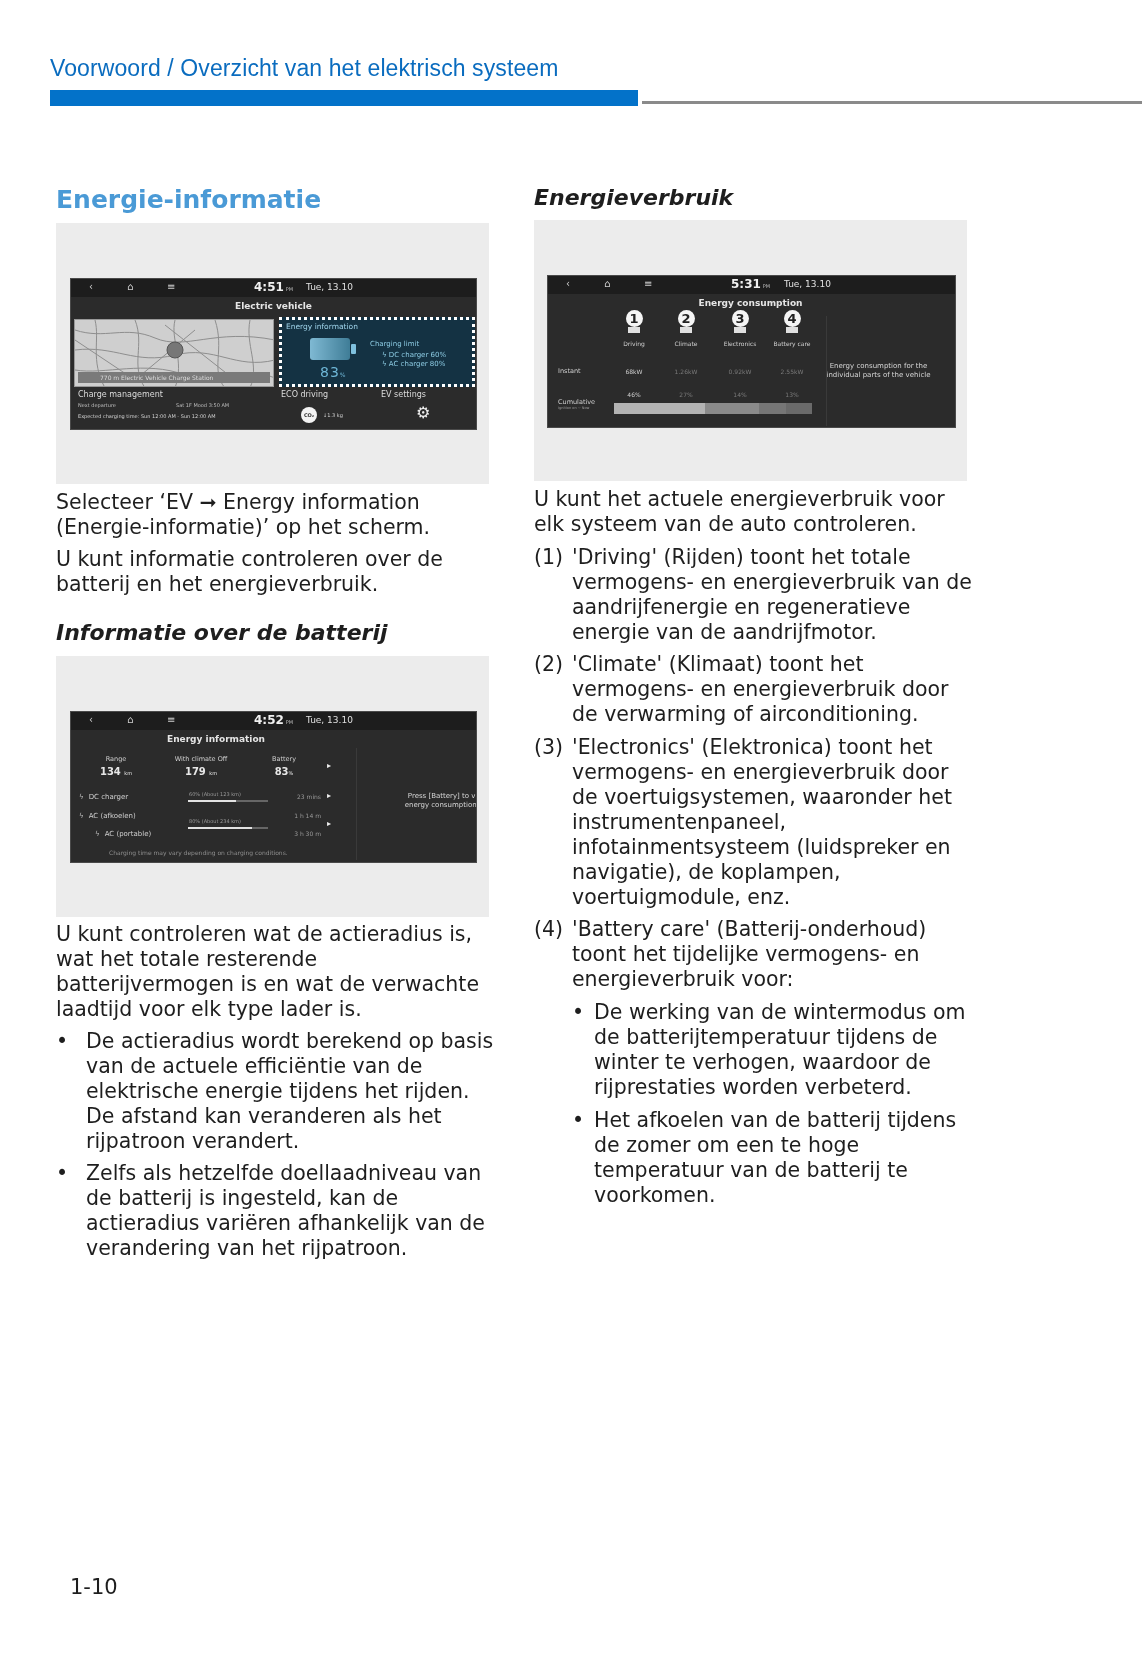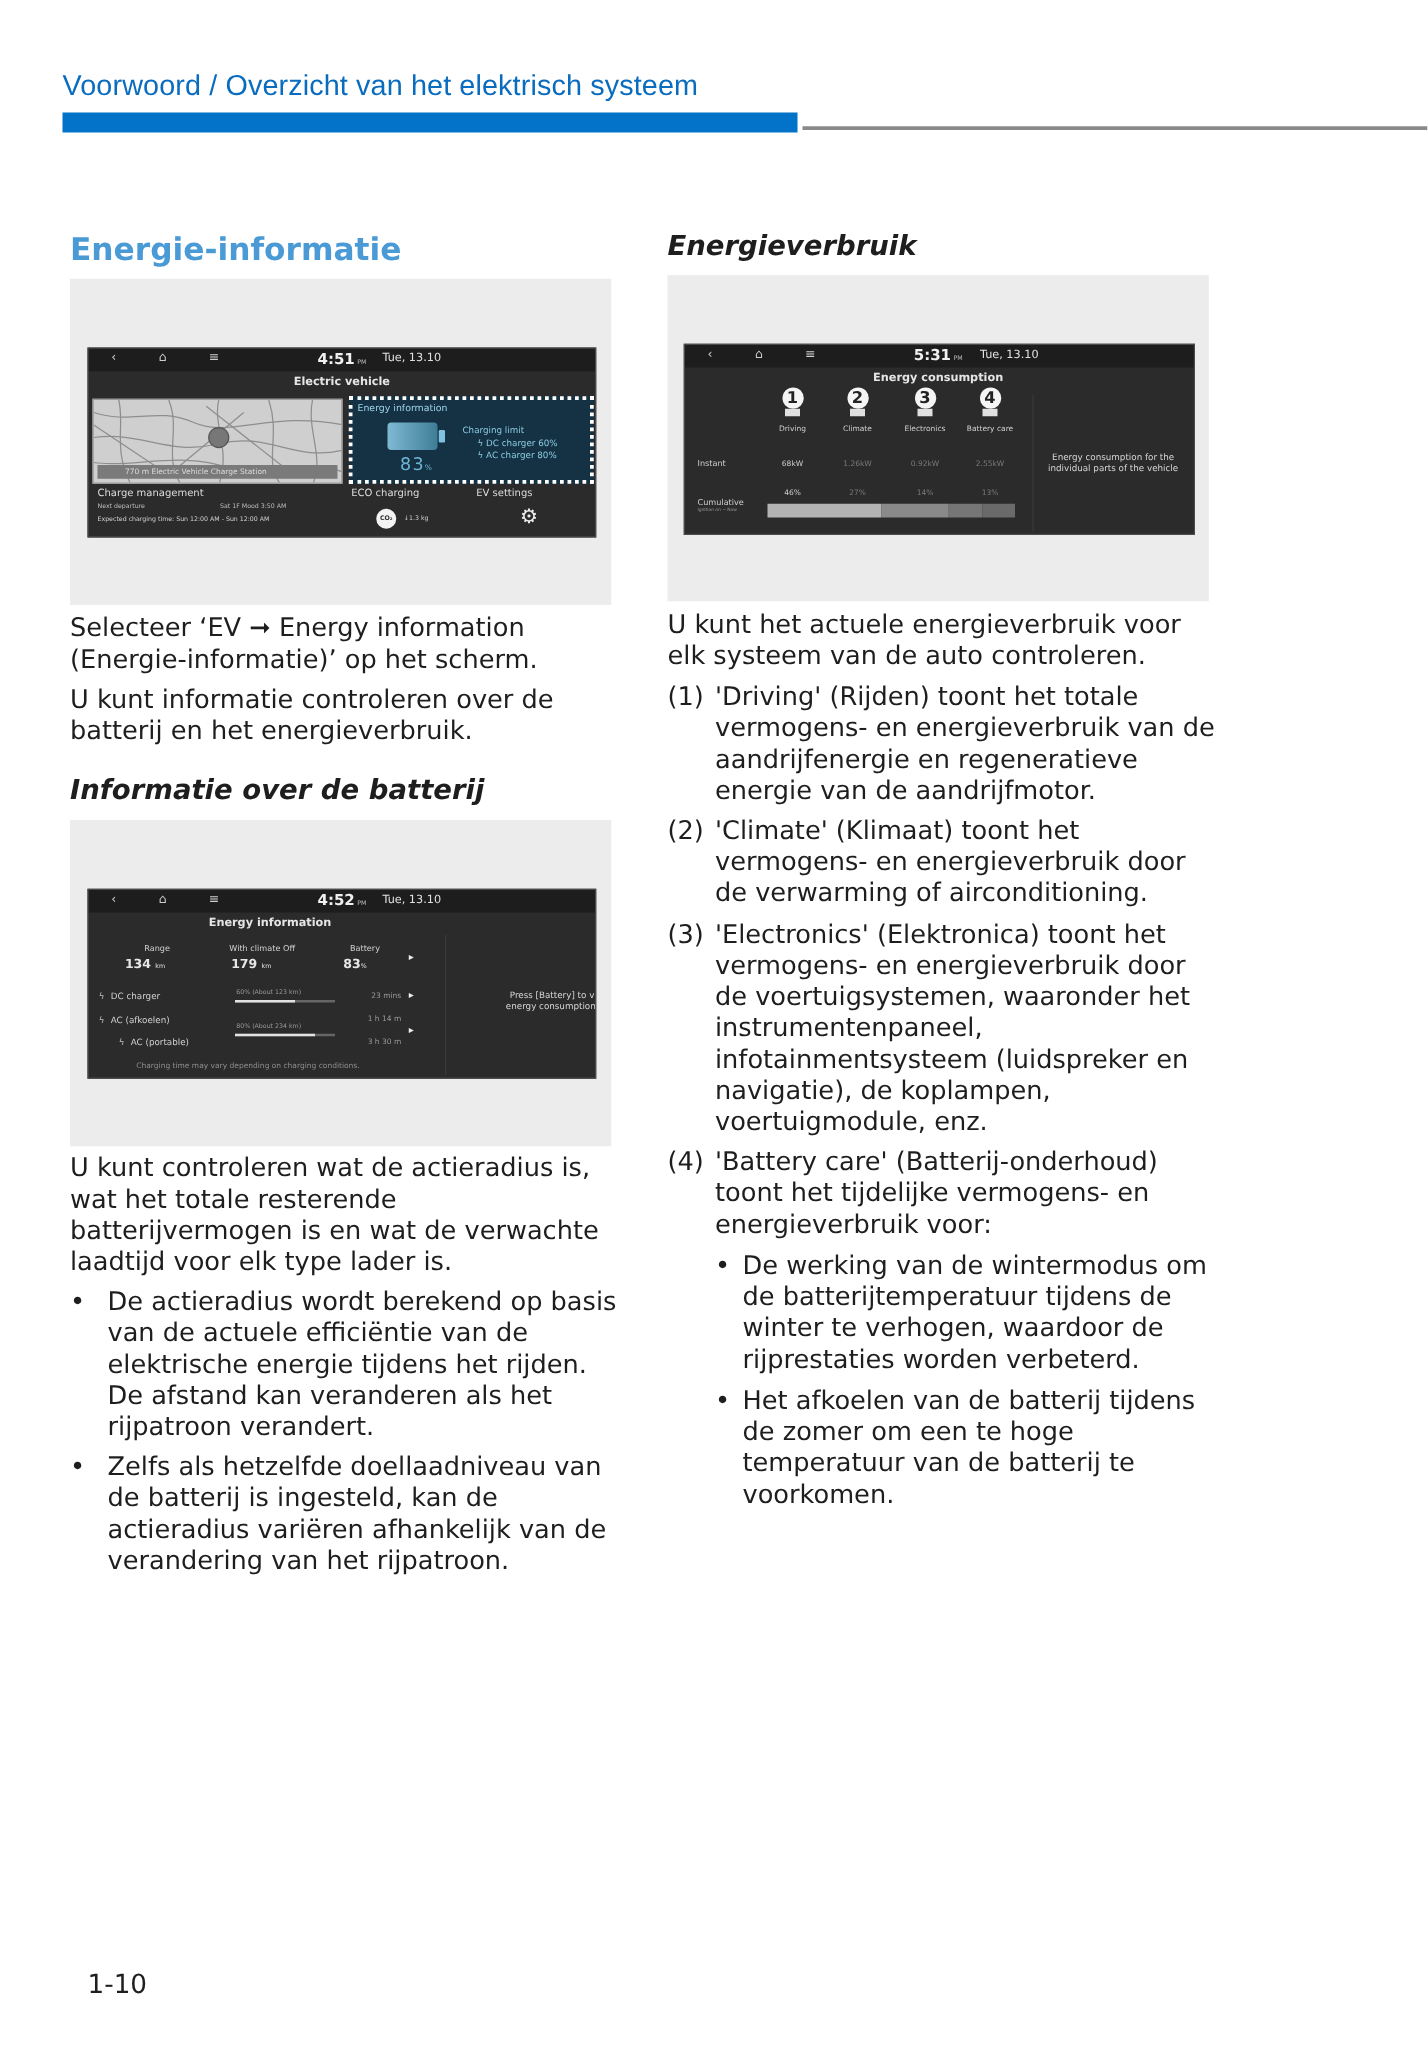--- a/index.html
+++ b/index.html
@@ -48,21 +48,21 @@
   .cons-icon .base { display: block; width: 12px; height: 6px; margin: 0 auto; background: #e0e0e0; }
   .cons-label { position: absolute; font-size: 6px; color: #cfcfcf; width: 60px; text-align: center; }
   .row-label { position: absolute; font-size: 6.5px; color: #cfcfcf; }
   .row-label small { display: block; font-size: 3.5px; color: #9a9a9a; }
   .val { position: absolute; font-size: 6px; width: 50px; text-align: center; }
   .cum-bar { position: absolute; height: 11px; }
   .side-note { position: absolute; font-size: 7px; color: #d6d6d6; text-align: center; line-height: 9px; }
   .divider-v { position: absolute; width: 1px; background: #3a3a3a; }
 
   
-  .s3-label { position: absolute; font-size: 6.5px; color: #cfcfcf; text-align: right; }
+  .s3-label { position: absolute; font-size: 6.5px; color: #cfcfcf; text-align: center; }
   .s3-val { position: absolute; font-size: 10px; color: #e7e7e7; text-align: center; font-weight: bold; }
   .s3-val small { font-size: 5px; font-weight: normal; }
   .s3-row { position: absolute; font-size: 7px; color: #d0d0d0; }
   .s3-row .bolt { color: #bbb; margin-right: 5px; }
   .prog { position: absolute; height: 2px; background: #666; }
   .prog .fill { height: 2px; background: #e2e2e2; }
   .prog-label { position: absolute; font-size: 5px; color: #999; }
   .s3-time { position: absolute; font-size: 6px; color: #999; text-align: right; width: 40px; }
   .arrow { position: absolute; font-size: 8px; color: #eee; }
   .s3-note { position: absolute; font-size: 6px; color: #8e8e8e; }
@@ -119,21 +119,21 @@
       <div class="batt-pct"><span>83</span><small>%</small></div>
       <div class="cl-title">Charging limit</div>
       <div class="cl-line" style="top:31px;"><span>ϟ </span><span>DC charger 60%</span></div>
       <div class="cl-line" style="top:40px;"><span>ϟ </span><span>AC charger 80%</span></div>
     </div>
 
     <div class="s1-bottom-label" style="left:7px; top:111px;">Charge management</div>
     <div class="s1-small" style="left:7px; top:123px;">Next departure</div>
     <div class="s1-small" style="left:105px; top:123px;">Sat 1F Mood 3:50 AM</div>
     <div class="s1-small" style="left:7px; top:134px; color:#d2d2d2;">Expected charging time: Sun 12:00 AM - Sun 12:00 AM</div>
-    <div class="s1-bottom-label" style="left:210px; top:111px;">ECO charging</div>
+    <div class="s1-bottom-label" style="left:210px; top:111px;">ECO driving</div>
     <div class="co2" style="left:230px; top:128px;">CO₂</div>
     <div class="s1-small" style="left:252px; top:133px; color:#d2d2d2;">↓1.3 kg</div>
     <div class="s1-bottom-label" style="left:310px; top:111px;">EV settings</div>
     <div class="gear" style="left:345px; top:124px;">⚙</div>
   </div>
 </div>
 
 <div class="para" style="left:56px; top:490px; width:440px;">Selecteer ‘EV ➞ Energy information (Energie-informatie)’ op het scherm.</div>
 <div class="para" style="left:56px; top:547px; width:440px;">U kunt informatie controleren over de batterij en het energieverbruik.</div>
 
@@ -239,21 +239,21 @@
 
     <div class="row-label" style="left:10px; top:91px;">Instant</div>
     <div class="row-label" style="left:10px; top:122px;"><span>Cumulative</span><small>Ignition on ~ Now</small></div>
     <div id="cum-bars">
         <div class="cum-bar" style="left: 66px; top: 127px; width: 91.08px; background: rgb(179, 179, 179);"></div>
         <div class="cum-bar" style="left: 157.08px; top: 127px; width: 53.46px; background: rgb(138, 138, 138);"></div>
         <div class="cum-bar" style="left: 210.54px; top: 127px; width: 27.72px; background: rgb(118, 118, 118);"></div>
         <div class="cum-bar" style="left: 238.26px; top: 127px; width: 25.74px; background: rgb(106, 106, 106);"></div>
       </div>
 
-    <div class="side-note" style="left:280px; top:86px; width:125px;text-align:center;">Energy consumption for the individual parts of the vehicle</div>
+    <div class="side-note" style="left:268px; top:86px; width:125px;text-align:center;">Energy consumption for the individual parts of the vehicle</div>
   </div>
 </div>
 
 <div class="para" style="left:534px; top:487px; width:440px;">U kunt het actuele energieverbruik voor elk systeem van de auto controleren.</div>
 
 <div class="bullet" style="left:534px; top:545px; width:440px; padding-left:38px;">
   <span class="mark">(1)</span>
   <span class="btxt">'Driving' (Rijden) toont het totale vermogens- en energieverbruik van de aandrijfenergie en regeneratieve energie van de aandrijfmotor.</span>
 </div>
 <div class="bullet" style="left:534px; top:652px; width:440px; padding-left:38px;">

